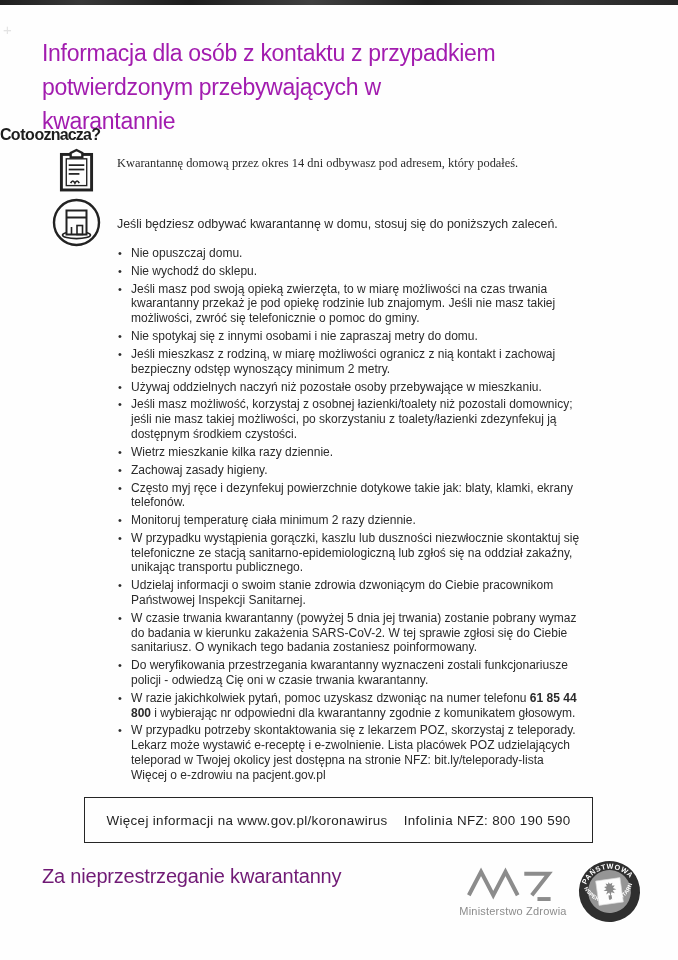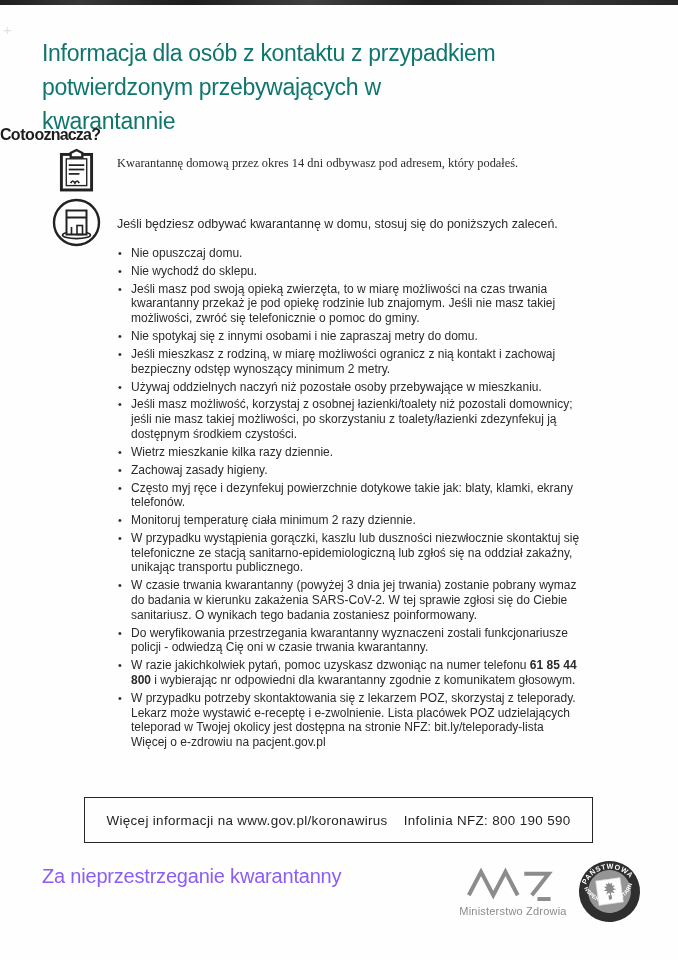--- a/index.html
+++ b/index.html
@@ -23,21 +23,21 @@
     position:absolute;top:0;left:0;width:678px;height:5px;
     background:linear-gradient(90deg,#1f1f1f 0%,#383838 12%,#1d1d1d 28%,#404040 46%,#202020 63%,#353535 82%,#262626 100%);
   }
   .artifact-plus{
     position:absolute;left:3px;top:22px;
     color:#e3e3e3;font-size:15px;line-height:1;
   }
   .doc-title{
     position:absolute;left:42px;top:36px;width:580px;
     font-size:23px;line-height:34px;font-weight:400;
-    letter-spacing:-0.3px;color:#0f766e;
+    letter-spacing:-0.3px;color:#a21caf;
   }
   .section-heading{
     position:absolute;top:126px;left:0;width:678px;
     text-align:left;
     font-size:16px;font-weight:700;
     letter-spacing:-0.8px;word-spacing:-3px;
     color:#1d1d1d;
   }
   .intro-icon-1{position:absolute;left:58px;top:148px;width:37px;height:45px;}
   .intro-text-1{
@@ -71,21 +71,21 @@
     border:1.5px solid #262626;
     display:flex;align-items:center;justify-content:center;gap:16px;
     background:#fefefe;
   }
   .info-box span{
     font-size:13.4px;letter-spacing:0.35px;color:#1f1f1f;white-space:nowrap;
   }
   .footer-warning{
     position:absolute;left:42px;top:862px;width:400px;
     font-size:20px;line-height:28px;font-weight:400;
-    letter-spacing:-0.2px;color:#8b5cf6;
+    letter-spacing:-0.2px;color:#701a75;
   }
   .mz-logo{
     position:absolute;left:458px;top:866px;width:110px;
     display:flex;flex-direction:column;align-items:center;
   }
   .mz-logo svg{display:block;}
   .mz-label{
     margin-top:3px;
     font-size:11px;letter-spacing:0.2px;color:var(--logo-gray);
     white-space:nowrap;
@@ -147,21 +147,22 @@
       <li class="rec-item"><span>Jeśli masz pod swoją opieką zwierzęta, to w miarę możliwości na czas trwania kwarantanny przekaż je pod opiekę rodzinie lub znajomym. Jeśli nie masz takiej możliwości, zwróć się telefonicznie o pomoc do gminy.</span></li>
       <li class="rec-item"><span>Nie spotykaj się z innymi osobami i nie zapraszaj metry do domu.</span></li>
       <li class="rec-item"><span>Jeśli mieszkasz z rodziną, w miarę możliwości ogranicz z nią kontakt i zachowaj bezpieczny odstęp wynoszący minimum 2 metry.</span></li>
       <li class="rec-item"><span>Używaj oddzielnych naczyń niż pozostałe osoby przebywające w mieszkaniu.</span></li>
       <li class="rec-item"><span>Jeśli masz możliwość, korzystaj z osobnej łazienki/toalety niż pozostali domownicy; jeśli nie masz takiej możliwości, po skorzystaniu z toalety/łazienki zdezynfekuj ją dostępnym środkiem czystości.</span></li>
       <li class="rec-item"><span>Wietrz mieszkanie kilka razy dziennie.</span></li>
       <li class="rec-item"><span>Zachowaj zasady higieny.</span></li>
       <li class="rec-item"><span>Często myj ręce i dezynfekuj powierzchnie dotykowe takie jak: blaty, klamki, ekrany telefonów.</span></li>
       <li class="rec-item"><span>Monitoruj temperaturę ciała minimum 2 razy dziennie.</span></li>
       <li class="rec-item"><span>W przypadku wystąpienia gorączki, kaszlu lub duszności niezwłocznie skontaktuj się telefoniczne ze stacją sanitarno-epidemiologiczną lub zgłoś się na oddział zakaźny, unikając transportu publicznego.</span></li>
-      <li class="rec-item"><span>W czasie trwania kwarantanny (powyżej 3 dnia jej trwania) zostanie pobrany wymaz do badania w kierunku zakażenia SARS-CoV-2. W tej sprawie zgłosi się do Ciebie sanitariusz. O wynikach tego badania zostaniesz poinformowany.</span></li>
+      <li class="rec-item"><span>Udzielaj informacji o swoim stanie zdrowia dzwoniącym do Ciebie pracownikom Państwowej Inspekcji Sanitarnej.</span></li>
+      <li class="rec-item"><span>W czasie trwania kwarantanny (powyżej 5 dnia jej trwania) zostanie pobrany wymaz do badania w kierunku zakażenia SARS-CoV-2. W tej sprawie zgłosi się do Ciebie sanitariusz. O wynikach tego badania zostaniesz poinformowany.</span></li>
       <li class="rec-item"><span>Do weryfikowania przestrzegania kwarantanny wyznaczeni zostali funkcjonariusze policji - odwiedzą Cię oni w czasie trwania kwarantanny.</span></li>
       <li class="rec-item"><span>W razie jakichkolwiek pytań, pomoc uzyskasz dzwoniąc na numer telefonu </span><span class="bold">61 85 44 800</span><span> i wybierając nr odpowiedni dla kwarantanny zgodnie z komunikatem głosowym.</span></li>
       <li class="rec-item"><span>W przypadku potrzeby skontaktowania się z lekarzem POZ, skorzystaj z teleporady. Lekarz może wystawić e-receptę i e-zwolnienie. Lista placówek POZ udzielających teleporad w Twojej okolicy jest dostępna na stronie NFZ: bit.ly/teleporady-lista</span><br><span>Więcej o e-zdrowiu na pacjent.gov.pl</span></li>
     </ul>
 
   <div class="info-box">
     <span>Więcej informacji na www.gov.pl/koronawirus</span>
     <span>Infolinia NFZ: 800 190 590</span>
   </div>
 

